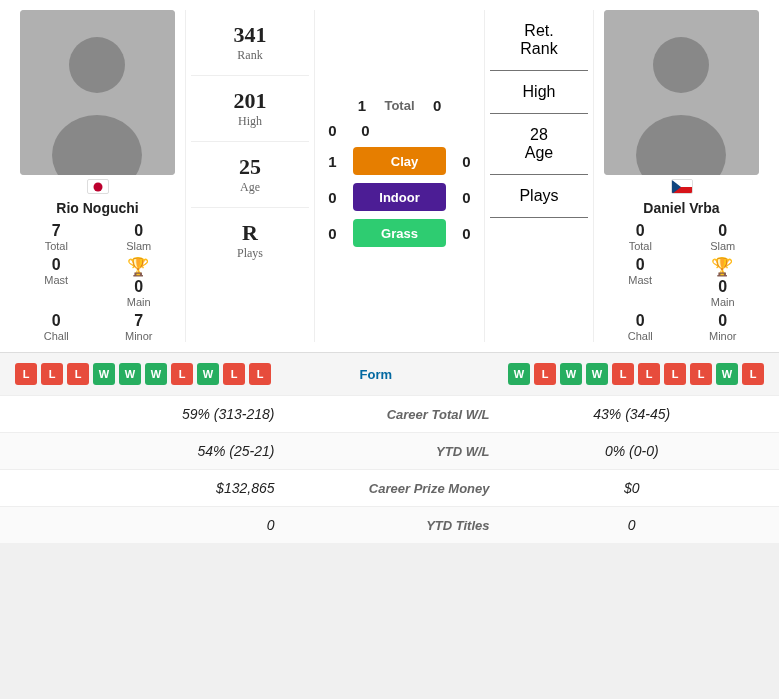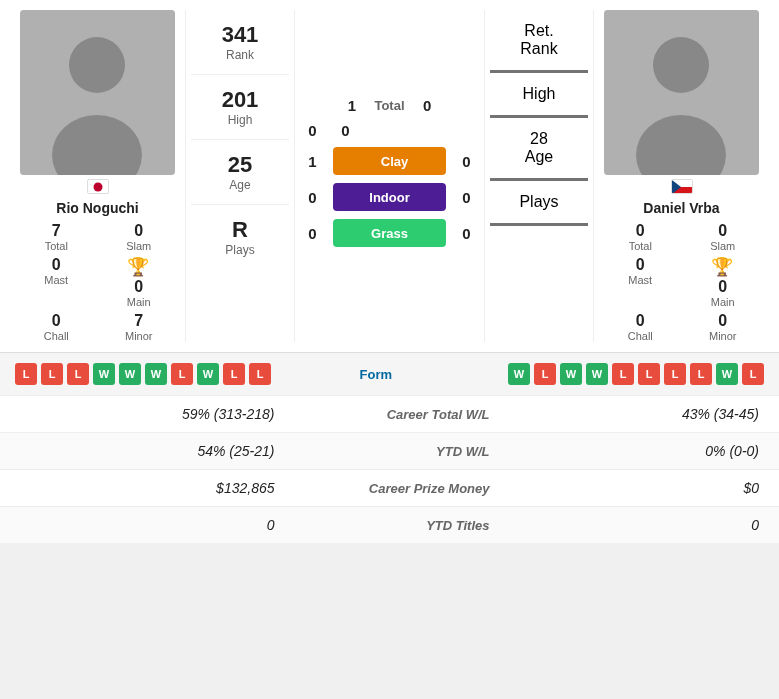--- a/index.html
+++ b/index.html
@@ -77,25 +77,26 @@
 
     .trophy-icon {
       color: #4a90d9;
       font-size: 18px;
     }
 
     
     .middle-stats {
       display: flex;
       flex-direction: column;
-      width: 110px;
+      width: 130px;
       flex-shrink: 0;
       border-left: 1px solid #eee;
       border-right: 1px solid #eee;
       padding: 0 5px;
+      font-family: Liberation Serif, serif;
     }
 
     .stat-block {
       text-align: center;
       padding: 12px 0;
       width: 100%;
       border-bottom: 1px solid #eee;
     }
     .stat-block:last-child {
       border-bottom: none;
@@ -177,21 +178,21 @@
       flex-shrink: 0;
       border-left: 1px solid #eee;
       border-right: 1px solid #eee;
       padding: 0 5px;
     }
 
     .ret-block {
       text-align: center;
       padding: 12px 0;
       width: 100%;
-      border-bottom: 3px solid #737373;
+      border-bottom: 1px solid #737373;
     }
 
     
     .flag-jp {
       width: 22px;
       height: 15px;
       background: #fff;
       border: 1px solid #ddd;
       border-radius: 2px;
       position: relative;
@@ -314,21 +315,21 @@
     .stats-center {
       width: 200px;
       text-align: center;
       font-size: 13px;
       color: #666;
       font-weight: bold;
     }
 
     .stats-right {
       flex: 1;
-      text-align: right;
+      text-align: center;
       font-size: 14px;
       color: #222;
       padding-left: 15px;
     }
 
     .bold-label {
       font-weight: bold;
       text-align: right;
     }
 

